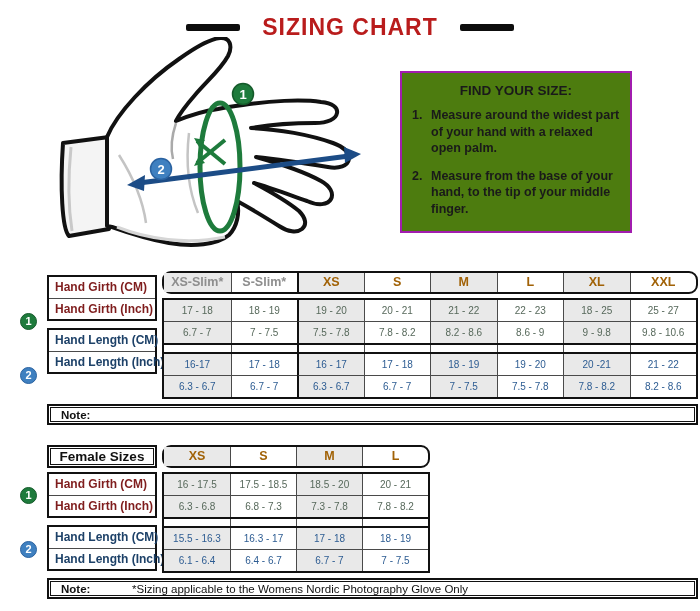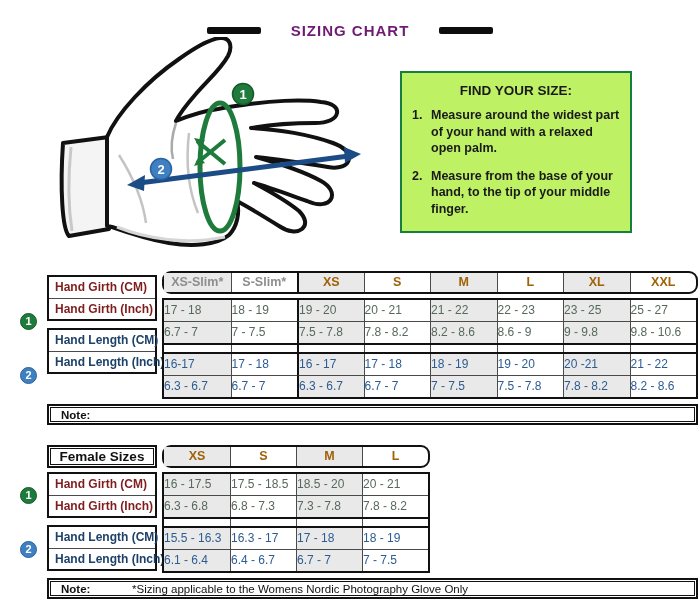--- a/index.html
+++ b/index.html
@@ -1,48 +1,48 @@
 <!DOCTYPE html>
 <html><head>
 <meta charset="utf-8">
 <style>
   html,body{margin:0;padding:0;background:#fff;}
   .page{position:relative;width:700px;height:611px;background:#fff;overflow:hidden;
         font-family:"Liberation Sans",sans-serif;color:#111;}
   
   .title-row{position:absolute;top:6px;left:0;width:100%;display:flex;justify-content:center;
              align-items:center;gap:14px;}
-  .title-row h1{margin:16px;font-size:15px;font-weight:bold;letter-spacing:1px;color:#701a75;}
+  .title-row h1{margin:8px;font-size:23px;font-weight:bold;letter-spacing:1px;color:#b91c1c;}
   .dash{width:54px;height:7px;background:#0d0d0d;border-radius:2px;}
   
   .hand{position:absolute;left:57px;top:37px;}
   
   .findbox{position:absolute;left:400px;top:71px;width:232px;height:162px;box-sizing:border-box;
-           border:2px solid #15803d;background:#bef264;padding:10px 10px 0 10px;}
+           border:2px solid #a21caf;background:#4d7c0f;padding:10px 10px 0 10px;}
   .find-head{text-align:center;font-weight:bold;font-size:13.5px;margin-bottom:9px;color:#1a1a1a;}
   .step{display:flex;font-weight:bold;font-size:12.5px;line-height:1.32;margin-bottom:11px;color:#1a1a1a;}
   .stepnum{width:19px;flex:none;}
   .steptext{flex:1;}
   
   .table-wrap{position:absolute;display:flex;align-items:flex-start;}
   .label-col{width:110px;flex:none;}
   .hspace{width:5px;flex:none;}
   .value-col{flex:none;}
   .label-header{height:23px;box-sizing:border-box;border:2px solid #111;
                 box-shadow:inset 0 0 0 1px #fff, inset 0 0 0 2px #111;
                 font-weight:bold;font-size:13.5px;text-align:center;line-height:19px;background:#fff;}
   .label-block{border:2px solid #111;box-sizing:border-box;background:#fff;}
   .label-cell{height:21px;line-height:21px;font-weight:bold;font-size:12px;padding-left:6px;
               box-sizing:border-box;white-space:nowrap;}
   .vspace4{height:4px;} .vspace7{height:7px;}
   .block{border:2px solid #111;box-sizing:border-box;background:#fff;}
   .hstrip{height:23px;border-radius:9px;}
   .hcell{height:19px;line-height:19px;text-align:center;font-weight:bold;font-size:12.5px;color:#a16207;}
   .hgray{color:#8e8e8e;}
-  .cell{height:21px;line-height:21px;font-size:12px;white-space:nowrap;}
+  .cell{height:21px;line-height:21px;text-align:center;font-size:10px;white-space:nowrap;}
   .shade{background:#e9e9e9;}
   .thinl{border-left:1px solid #4a4a4a;}
   .thickl{border-left:2px solid #111;}
   .rline{border-top:1px solid #4a4a4a;}
   .vgap{height:7px;box-sizing:border-box;border-left:2px solid #111;border-right:2px solid #111;}
   .gapcell{height:7px;}
   .lbl-girth{color:#7f1d1d;} .val-girth{color:#57695b;}
   .lbl-length{color:#1d4168;} .val-length{color:#2d5c92;}
   
   .cbadge{position:absolute;width:17px;height:17px;border-radius:50%;box-sizing:border-box;
@@ -170,21 +170,21 @@
           <div class="hcell thinl">XXL</div>
         </div>
         <div class="vspace4"></div>
         <div class="block" style="display: grid; grid-template-columns: repeat(8, 1fr);">
           <div class="cell val-girth shade">17 - 18</div>
           <div class="cell val-girth thinl">18 - 19</div>
           <div class="cell val-girth shade thickl">19 - 20</div>
           <div class="cell val-girth thinl">20 - 21</div>
           <div class="cell val-girth shade thinl">21 - 22</div>
           <div class="cell val-girth thinl">22 - 23</div>
-          <div class="cell val-girth shade thinl">23 - 25</div>
+          <div class="cell val-girth shade thinl">18 - 25</div>
           <div class="cell val-girth thinl">25 - 27</div>
           <div class="cell val-girth shade rline">6.7 - 7</div>
           <div class="cell val-girth thinl rline">7 - 7.5</div>
           <div class="cell val-girth shade thickl rline">7.5 - 7.8</div>
           <div class="cell val-girth thinl rline">7.8 - 8.2</div>
           <div class="cell val-girth shade thinl rline">8.2 - 8.6</div>
           <div class="cell val-girth thinl rline">8.6 - 9</div>
           <div class="cell val-girth shade thinl rline">9 - 9.8</div>
           <div class="cell val-girth thinl rline">9.8 - 10.6</div>
         </div>

